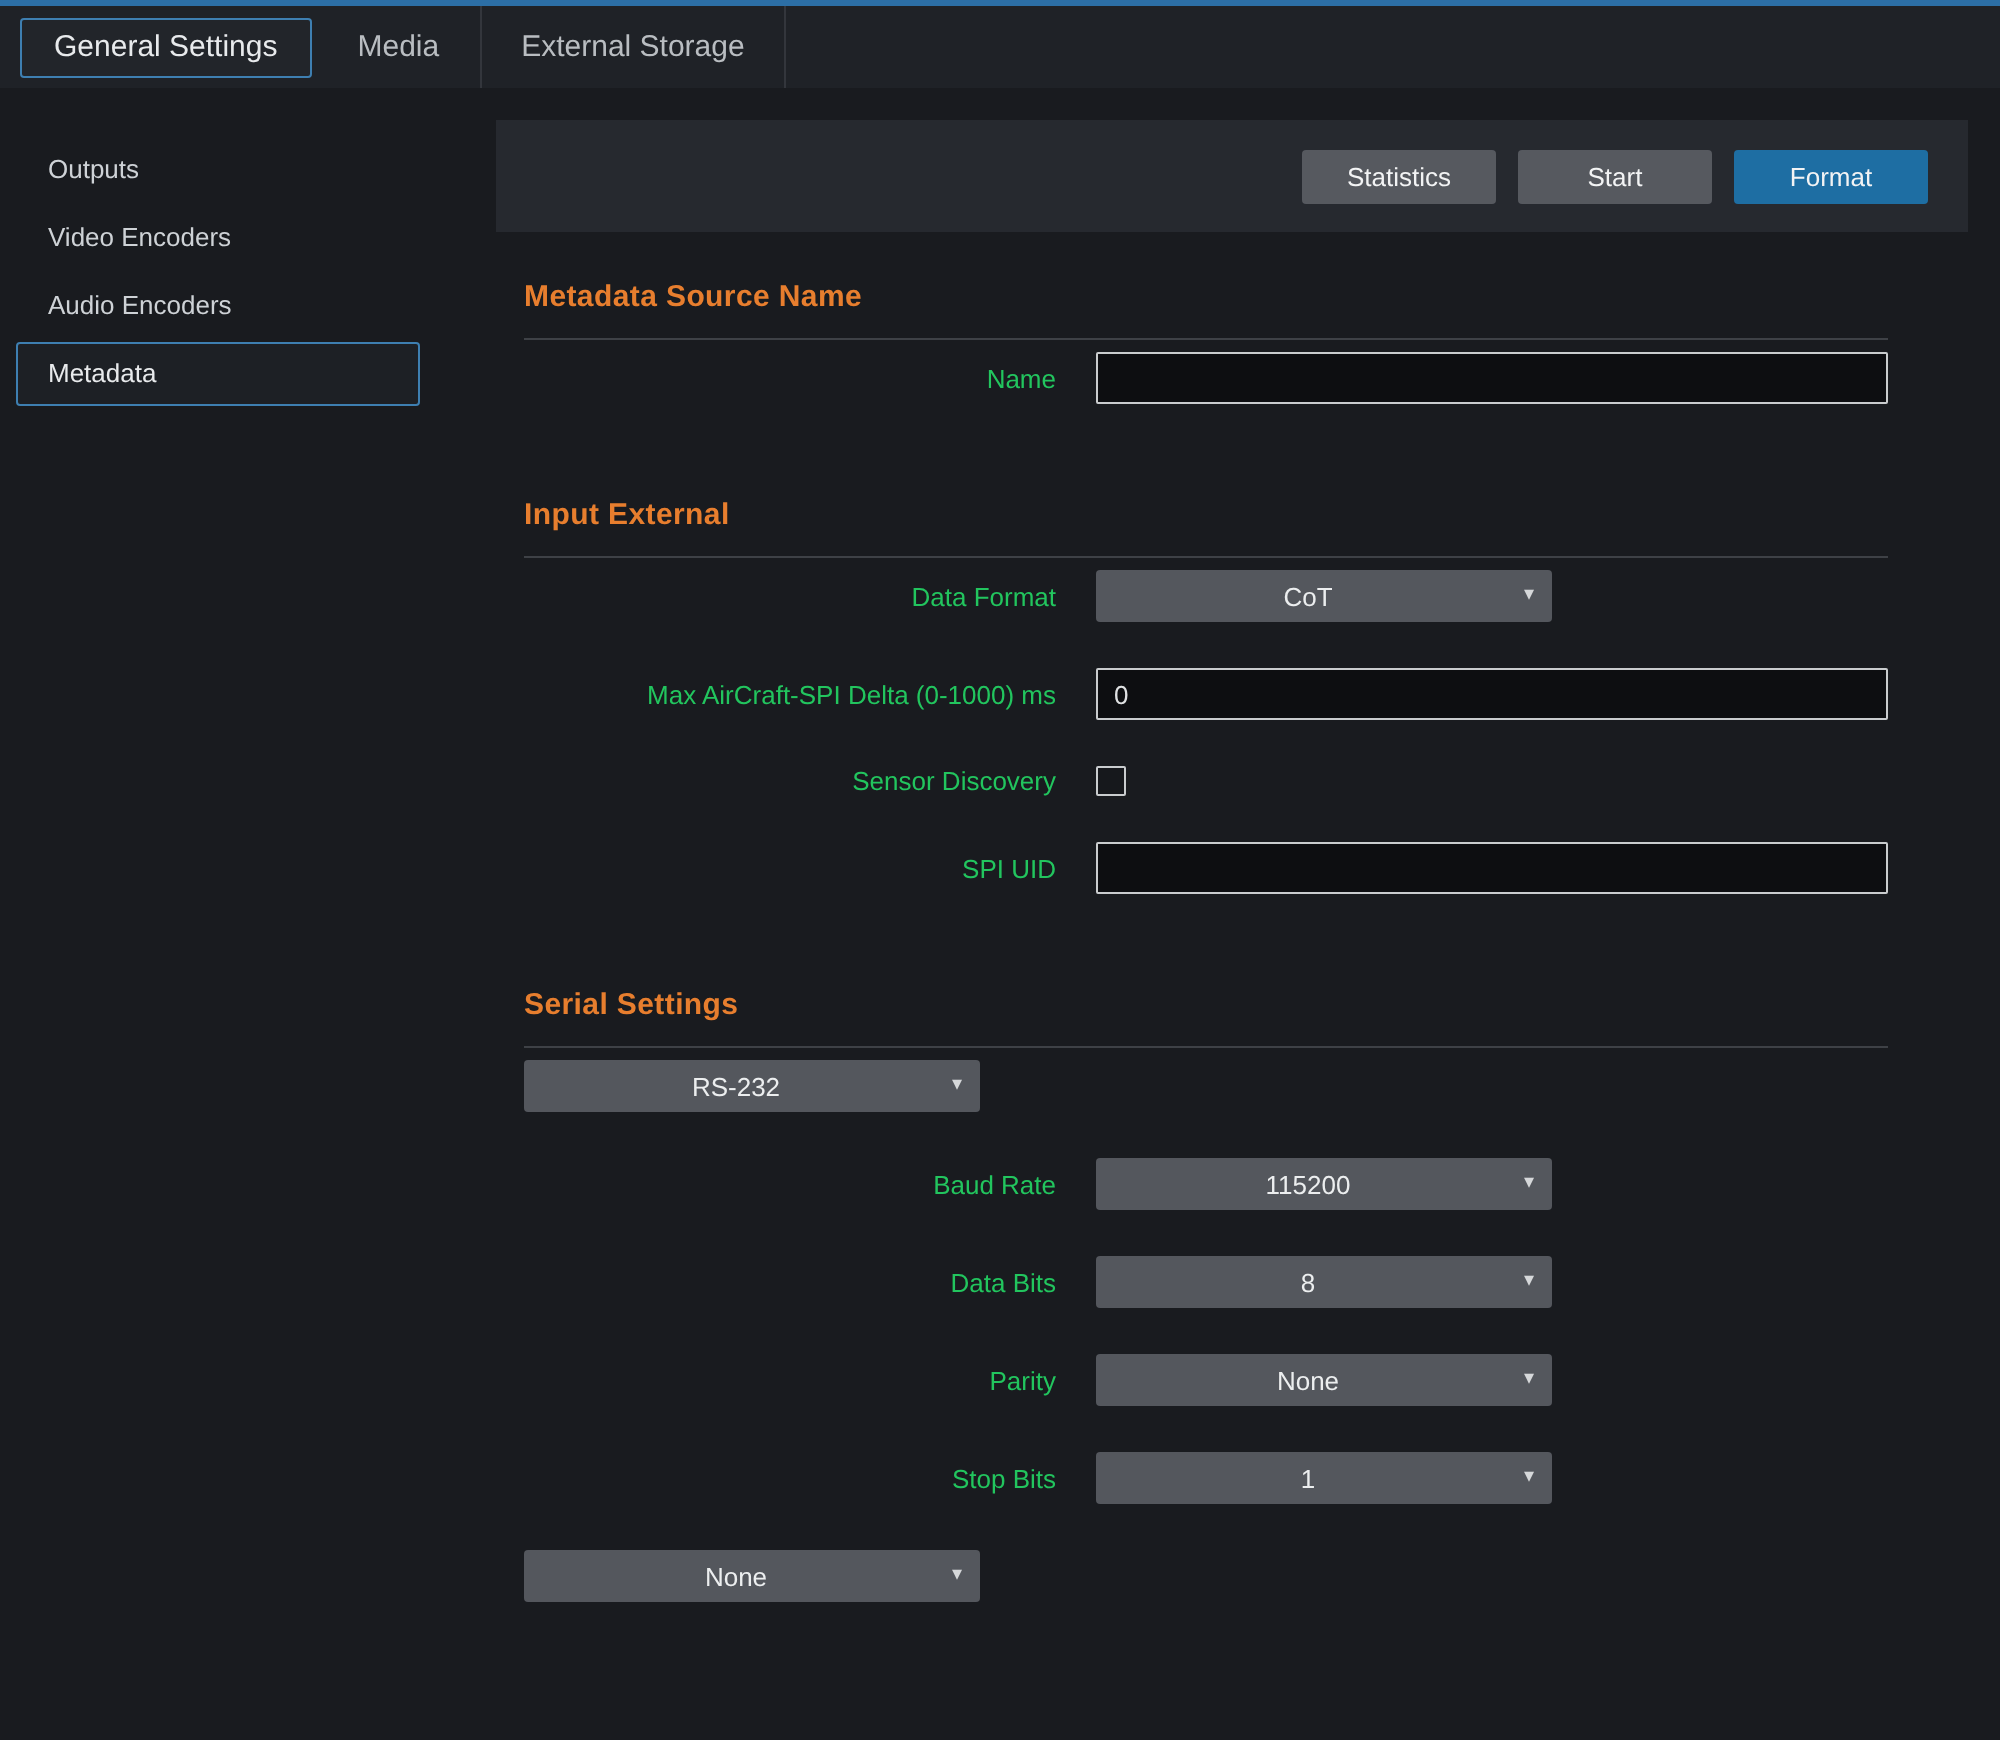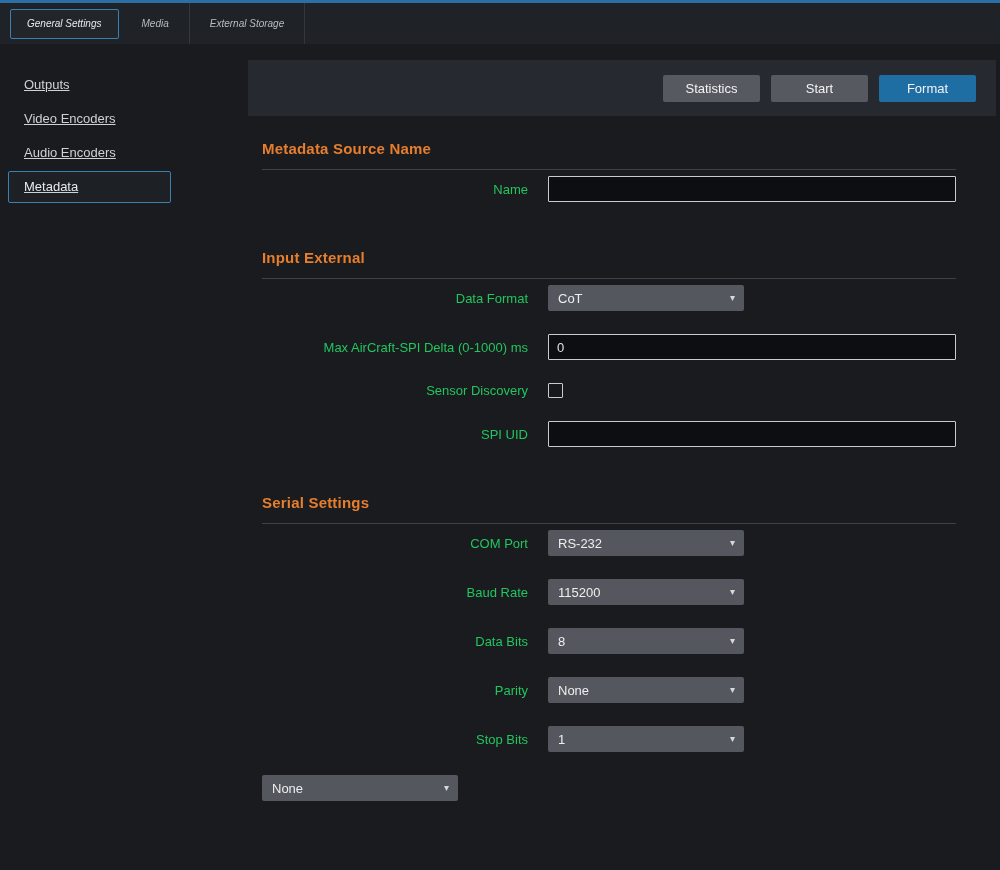--- a/index.html
+++ b/index.html
@@ -16,71 +16,69 @@
     height: 44px;
     background: #1f2227;
     border-top: 3px solid #2c6fa6;
     display: flex;
     align-items: center;
   }
   .tab {
     height: 41px;
     line-height: 41px;
     padding: 0 20px;
-    font-size: 10px;
+    font-size: 15px;
     color: #b9bdc1;
     border-right: 1px solid #33363c;
     cursor: pointer;
     white-space: nowrap;
-    font-style: italic;
   }
   .tab.active {
     height: 30px;
     line-height: 28px;
     margin: 0 3px 0 10px;
     padding: 0 16px;
     border: 1px solid #3e7fb1;
     border-radius: 2px;
     background: #22252a;
     color: #e8eaec;
   }
 
   
   .layout { display: flex; height: 823px; }
 
   .sidebar {
     width: 248px;
     padding-top: 24px;
     flex: 0 0 248px;
-    text-decoration: underline;
   }
   .side-item {
     height: 34px;
     line-height: 34px;
     padding-left: 24px;
     font-size: 13px;
     color: #ced2d6;
     cursor: pointer;
     white-space: nowrap;
   }
   .side-item.active {
-    width: 163px;
+    width: 202px;
     height: 32px;
     line-height: 30px;
     margin: 1px 0 1px 8px;
     padding-left: 15px;
     border: 1px solid #3e7fb1;
     border-radius: 2px;
     background: #1d2025;
     color: #e8eaec;
   }
 
   .main {
     flex: 1;
-    padding: 16px 4px 0 0;
+    padding: 16px 16px 0 0;
   }
 
   
   .toolbar {
     height: 56px;
     background: #26292f;
     display: flex;
     align-items: center;
     justify-content: flex-end;
     padding-right: 20px;
@@ -136,28 +134,29 @@
     border-radius: 1px;
     color: #dfe1e3;
     font-family: "Liberation Sans", sans-serif;
     font-size: 13px;
     padding: 0 8px;
     outline: none;
   }
 
   .dropdown {
     position: relative;
-    width: 196px;
+    width: 228px;
     height: 26px;
     background: #54575d;
     border-radius: 2px;
     display: flex;
     align-items: center;
     padding: 0 26px 0 10px;
     cursor: pointer;
+    justify-content: center;
   }
   .dd-value {
     font-size: 13px;
     color: #eceeef;
     white-space: nowrap;
     overflow: hidden;
   }
   .dd-caret {
     position: absolute;
     right: 9px;
@@ -239,21 +238,20 @@
         <div class="form-row">
           <label>SPI UID</label>
           <input type="text" class="text-input" value="" style="">
         </div>
       </section>
 
       <section class="section">
         <h2 class="section-title">Serial Settings</h2>
 
         <div class="form-row">
-          <label>COM Port</label>
           <div class="dropdown">
             <span class="dd-value">RS-232</span>
             <span class="dd-caret">▾</span>
           </div>
         </div>
 
         <div class="form-row">
           <label>Baud Rate</label>
           <div class="dropdown">
             <span class="dd-value">115200</span>

